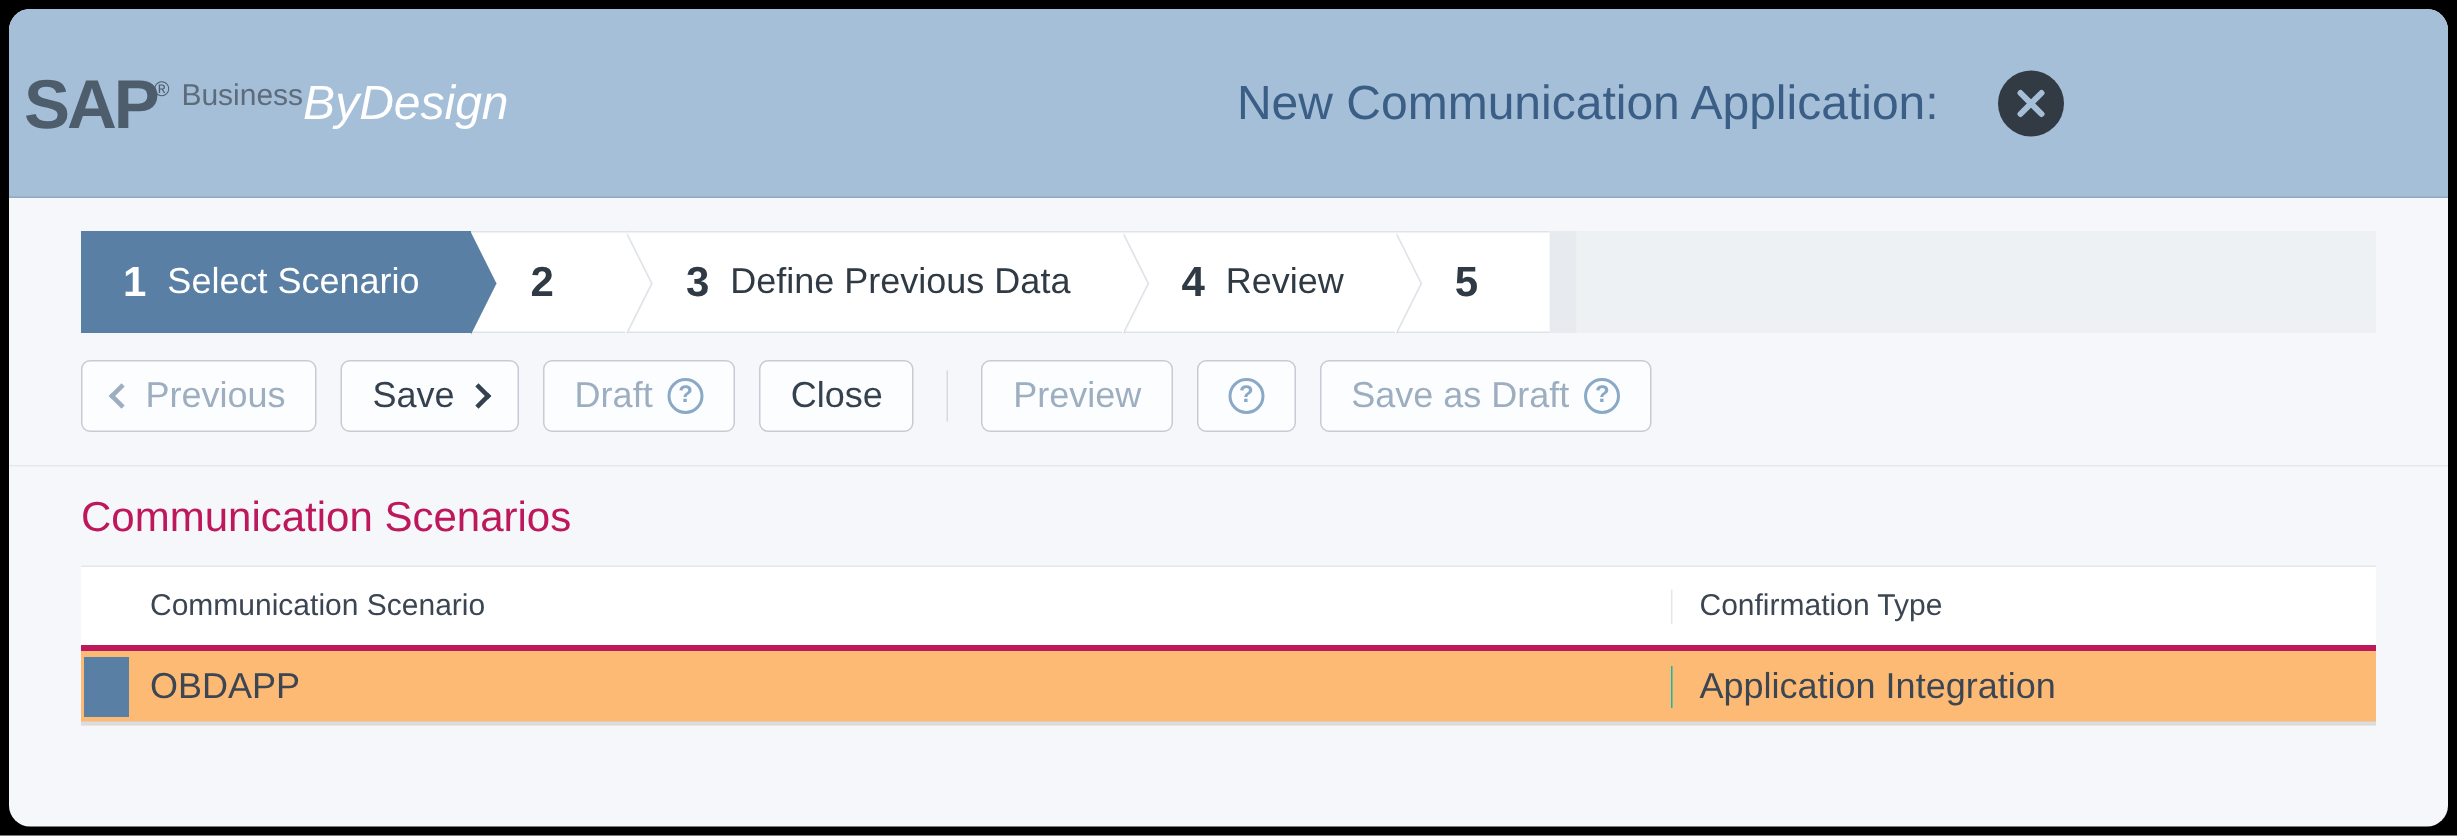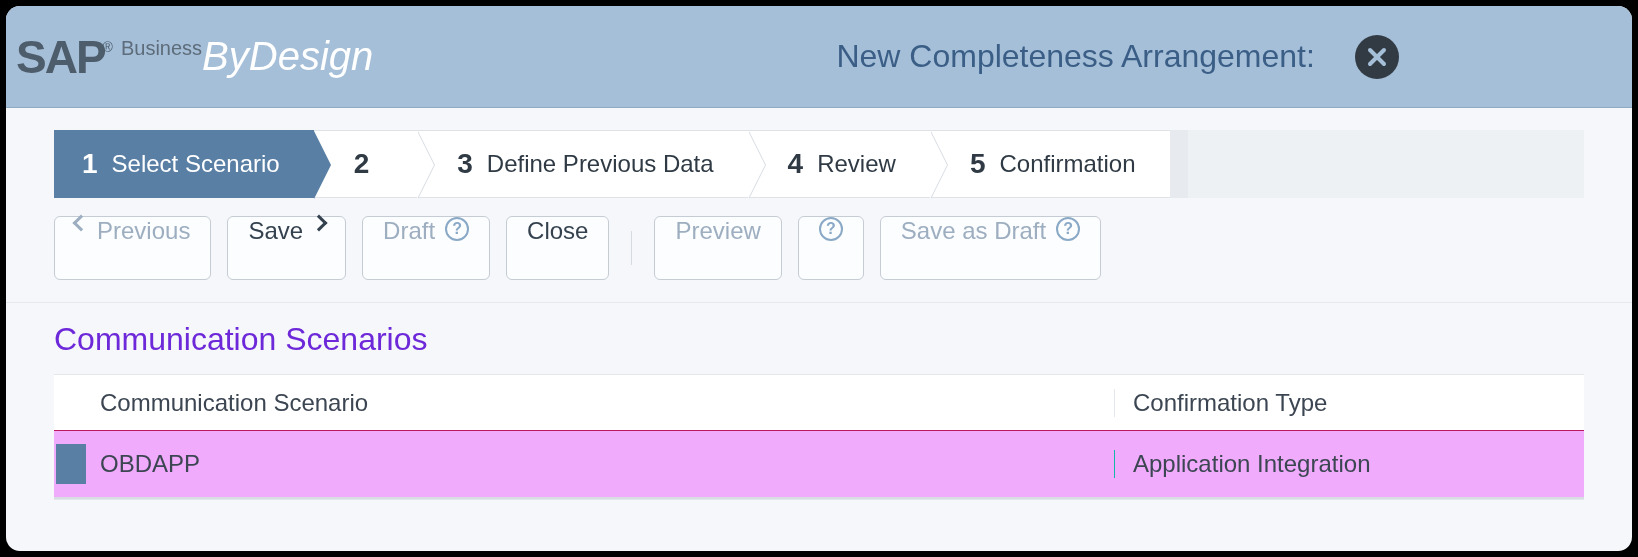--- a/index.html
+++ b/index.html
@@ -15,21 +15,21 @@
     background: #f5f7fa;
     border-radius: 14px;
     overflow: hidden;
     display: flex;
     flex-direction: column;
   }
 
   
   .topbar {
     background: #a6bfd8;
-    height: 102px;
+    height: 126px;
     display: flex;
     align-items: center;
     padding: 0 30px 0 10px;
     position: relative;
     border-bottom: 1px solid #8faac4;
   }
   .logo-block {
     display: flex;
     align-items: center;
     gap: 6px;
@@ -57,21 +57,21 @@
     line-height: 1;
     margin-left: 2px;
   }
   .logo-business {
     color: #5d6c7a;
     font-size: 20px;
     font-weight: 400;
   }
   .logo-bydesign {
     color: #ffffff;
-    font-size: 40px;
+    font-size: 32px;
     font-weight: 400;
     font-style: italic;
     margin-top: -2px;
     font-family: "Arial", sans-serif;
   }
   .page-title-wrap {
     flex: 1;
     display: flex;
     justify-content: center;
     align-items: center;
@@ -158,22 +158,23 @@
   
   .toolbar {
     display: flex;
     align-items: center;
     gap: 16px;
     padding: 0 48px 22px 48px;
     border-bottom: 1px solid #e5e9ed;
   }
   .btn {
     display: inline-flex;
+    align-items: center;
     gap: 10px;
-    height: 64px;
+    height: 48px;
     padding: 0 20px;
     border: 1px solid #c6ccd3;
     border-radius: 6px;
     background: #fcfdfe;
     font-size: 24px;
     cursor: pointer;
     color: #34414e;
   }
   .btn.disabled {
     color: #9daec0;
@@ -208,49 +209,49 @@
     height: 34px;
     background: #d6dbe1;
     margin: 0 6px;
   }
 
   
   .section {
     padding: 18px 48px 0 48px;
   }
   .section-title {
-    font-size: 32px;
-    color: #6d28d9;
+    font-size: 28px;
+    color: #be185d;
     font-weight: 400;
     margin-bottom: 16px;
   }
   .table {
     width: 100%;
     border: 1px solid #e3e7eb;
     border-left: none;
     border-right: none;
   }
   .thead, .trow {
     display: flex;
     align-items: center;
   }
   .thead {
     background: #ffffff;
-    border-bottom: 1px solid #be185d;
+    border-bottom: 4px solid #be185d;
     height: 56px;
-    font-size: 24px;
+    font-size: 20px;
     color: #3c4652;
   }
   .col-marker { width: 46px; flex: 0 0 46px; }
   .col-scenario { flex: 1; padding-left: 0; }
   .col-type { width: 470px; flex: 0 0 470px; border-left: 1px solid #e3e7eb; padding-left: 18px; }
   .thead .col-scenario { padding-left: 46px; }
   .trow {
-    height: 68px;
-    background: #f0abfc;
+    height: 49px;
+    background: #fdba74;
     border-bottom: 2px solid #d7dde3;
     font-size: 24px;
     color: #3c4652;
     cursor: pointer;
   }
   .trow.selected .col-marker::before {
     content: "";
     display: block;
     width: 30px;
     height: 40px;
@@ -269,21 +270,21 @@
     <div class="logo-block">
       <span class="logo-sap">
         <span>SAP</span><span class="logo-reg">®</span>
       </span>
       <span class="logo-text">
         <span class="logo-business">Business</span>
         <span class="logo-bydesign">ByDesign</span>
       </span>
     </div>
     <div class="page-title-wrap">
-      <span class="page-title">New Completeness Arrangement:</span>
+      <span class="page-title">New Communication Application:</span>
       <div class="close-circle">
         <svg viewBox="0 0 24 24">
           <line x1="5" y1="5" x2="19" y2="19" stroke="#a6bfd8" stroke-width="4" stroke-linecap="round"></line>
           <line x1="19" y1="5" x2="5" y2="19" stroke="#a6bfd8" stroke-width="4" stroke-linecap="round"></line>
         </svg>
       </div>
     </div>
   </div>
 
   <div class="content">
@@ -303,21 +304,20 @@
         <span>Define Previous Data</span>
         <span class="arrow"></span>
       </div>
       <div class="roadstep">
         <span class="num">4</span>
         <span>Review</span>
         <span class="arrow"></span>
       </div>
       <div class="roadstep">
         <span class="num">5</span>
-        <span>Confirmation</span>
       </div>
       <div class="roadmap-tail"></div>
     </div>
 
     <div class="toolbar">
       <button class="btn disabled">
         <span class="chev left"></span>
         <span>Previous</span>
       </button>
       <button class="btn emph">

